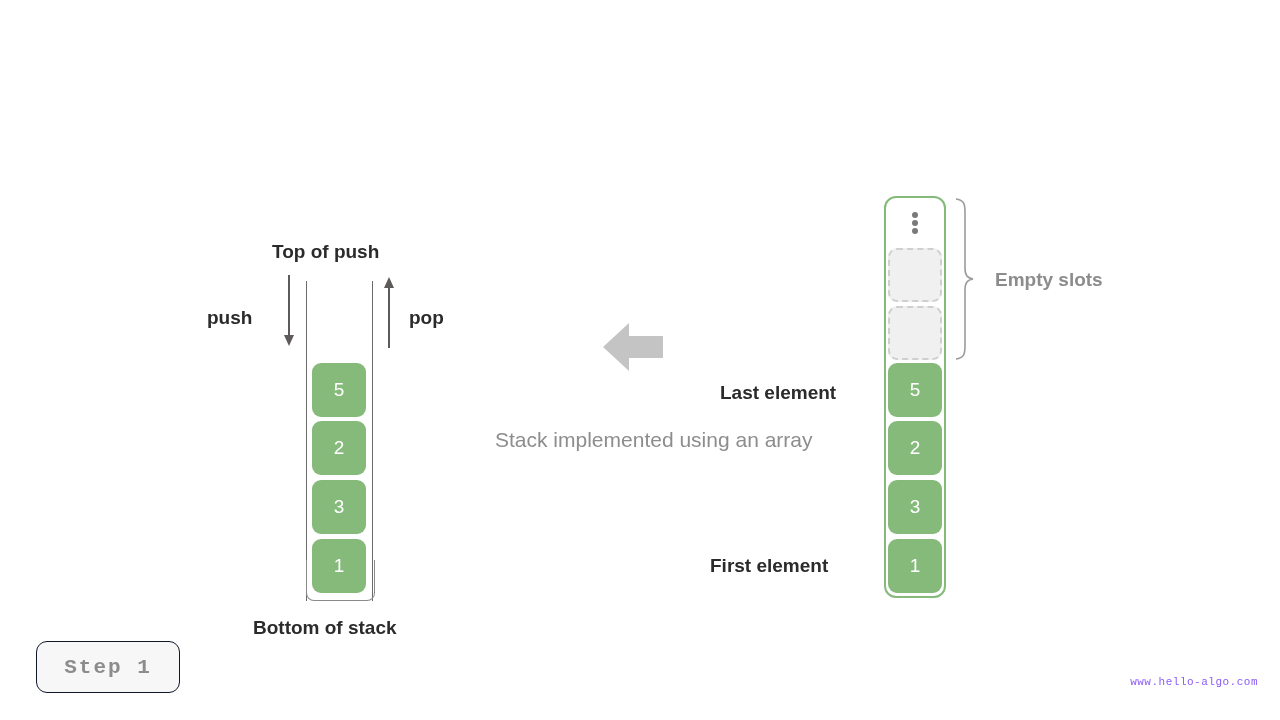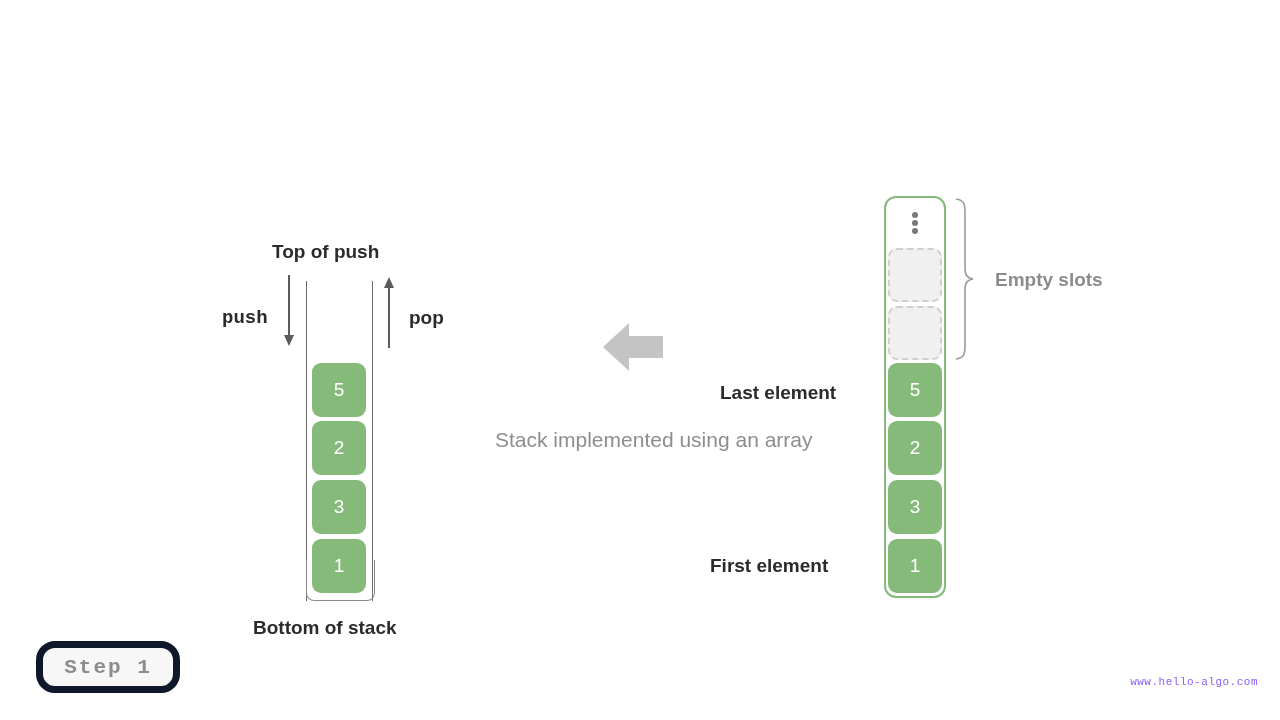--- a/index.html
+++ b/index.html
@@ -130,22 +130,22 @@
     background: #7a7a7a;
   }
 
   
   #step-badge {
     position: absolute;
     left: 36px;
     top: 641px;
     width: 144px;
     height: 52px;
-    border: 7px solid #0f172a;
-    border-radius: 19px;
+    border: 1px solid #0f172a;
+    border-radius: 11px;
     background: #f7f7f7;
     display: flex;
     align-items: center;
     justify-content: center;
     font-family: "Liberation Mono", monospace;
     font-weight: bold;
     font-size: 21px;
     letter-spacing: 2px;
     color: #8c8c8c;
     box-sizing: border-box;
@@ -164,21 +164,21 @@
 
   svg { display: block; }
 </style>
 </head>
 <body>
 
 <div id="stack-group">
 
   <div class="label-dark" style="left:272px; top:241px;">Top of push</div>
 
-  <div class="label-dark" style="left:222px; top:307px;font-family:Liberation Mono, monospace;">push</div>
+  <div class="label-dark" style="left:207px; top:307px;">push</div>
   <div class="vline" style="left:288px; top:275px; height:62px;"></div>
   <div class="arrowhead-down" style="left:284px; top:335px;"></div>
 
   <div class="label-dark" style="left:409px; top:307px;">pop</div>
   <div class="vline" style="left:388px; top:286px; height:62px;"></div>
   <div class="arrowhead-up" style="left:384px; top:277px;"></div>
 
   <div class="stack-wall" style="left:306px; top:281px; height:320px;"></div>
   <div class="stack-wall" style="left:372px; top:281px; height:320px;"></div>
   <div class="stack-container-floor" style="left:306px; top:560px; width:67px; height:40px;"></div>

